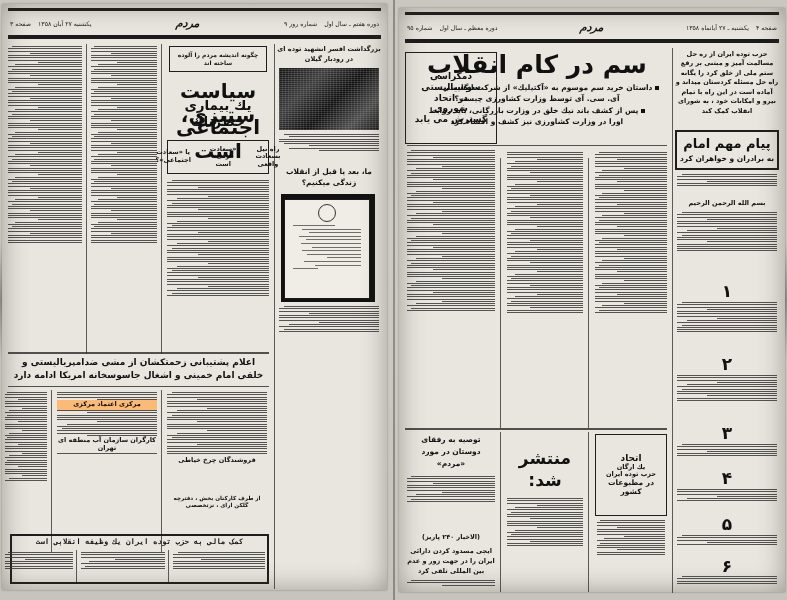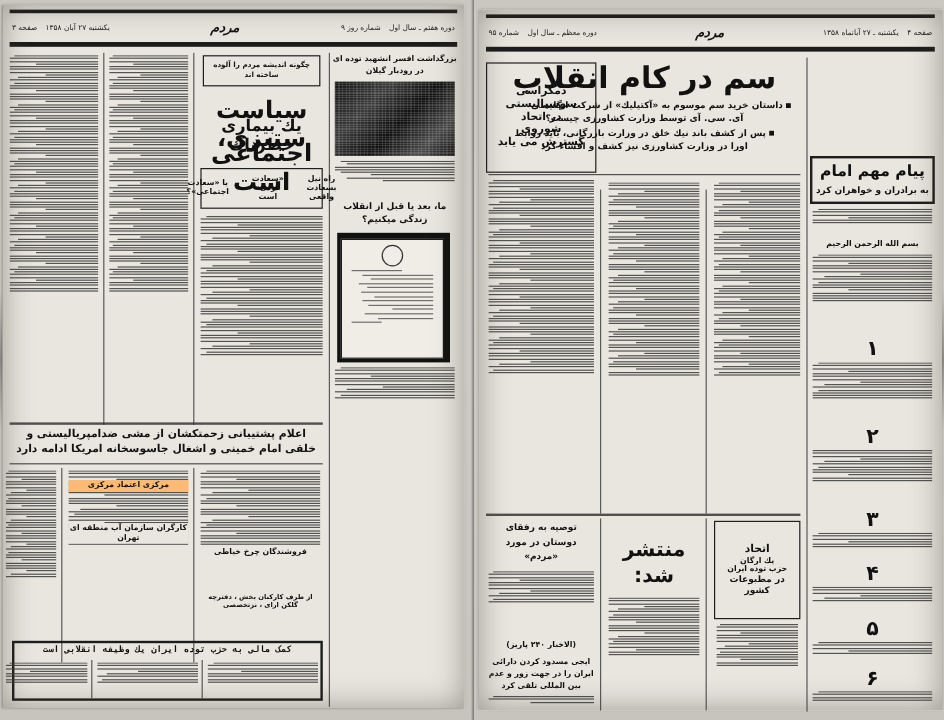--- a/index.html
+++ b/index.html
@@ -644,20 +644,21 @@
         <div class="hl hl-s" style="margin-bottom:3px;">آی. سی. آی توسط وزارت کشاورزی چیست؟</div>
         <div class="hl hl-s" style="margin-bottom:2px;">
           <span class="bullet"></span><span>پس از کشف باند نیك خلق در وزارت بازرگانی، باید روابط</span>
         </div>
         <div class="hl hl-s">اورا در وزارت کشاورزی نیز کشف و افشاء کرد</div>
       </div>
 
       <div class="hrule" style="right:118px;left:8px;top:137px;"></div>
 
       <div class="body dense" style="right:8px;top:42px;width:100px;height:0;"></div>
+      <div class="hl hl-xs" style="position:absolute;right:6px;top:42px;width:104px;line-height:1.45;text-align:center;">حزب توده ایران از ره حل مسالمت آمیز و مبتنی بر رفع ستم ملی از خلق کرد را یگانه راه حل مسئله کردستان میداند و آماده است در این راه با تمام نیرو و امکانات خود ، به شورای انقلاب کمک کند</div>
 
       <div class="boxd" style="position:absolute;right:6px;top:122px;width:104px;height:40px;"></div>
       <div class="hl hl-l" style="position:absolute;right:8px;top:128px;width:100px;font-size:13px;">پیام مهم امام</div>
       <div class="hl hl-s" style="position:absolute;right:8px;top:147px;width:100px;">به برادران و خواهران کرد</div>
 
       <div class="body dense" style="right:8px;top:166px;width:100px;height:22px;">
         <div class="ln s95"></div>
           <div class="ln s88"></div>
           <div class="ln s100"></div>
         <div class="ln s70"></div>

